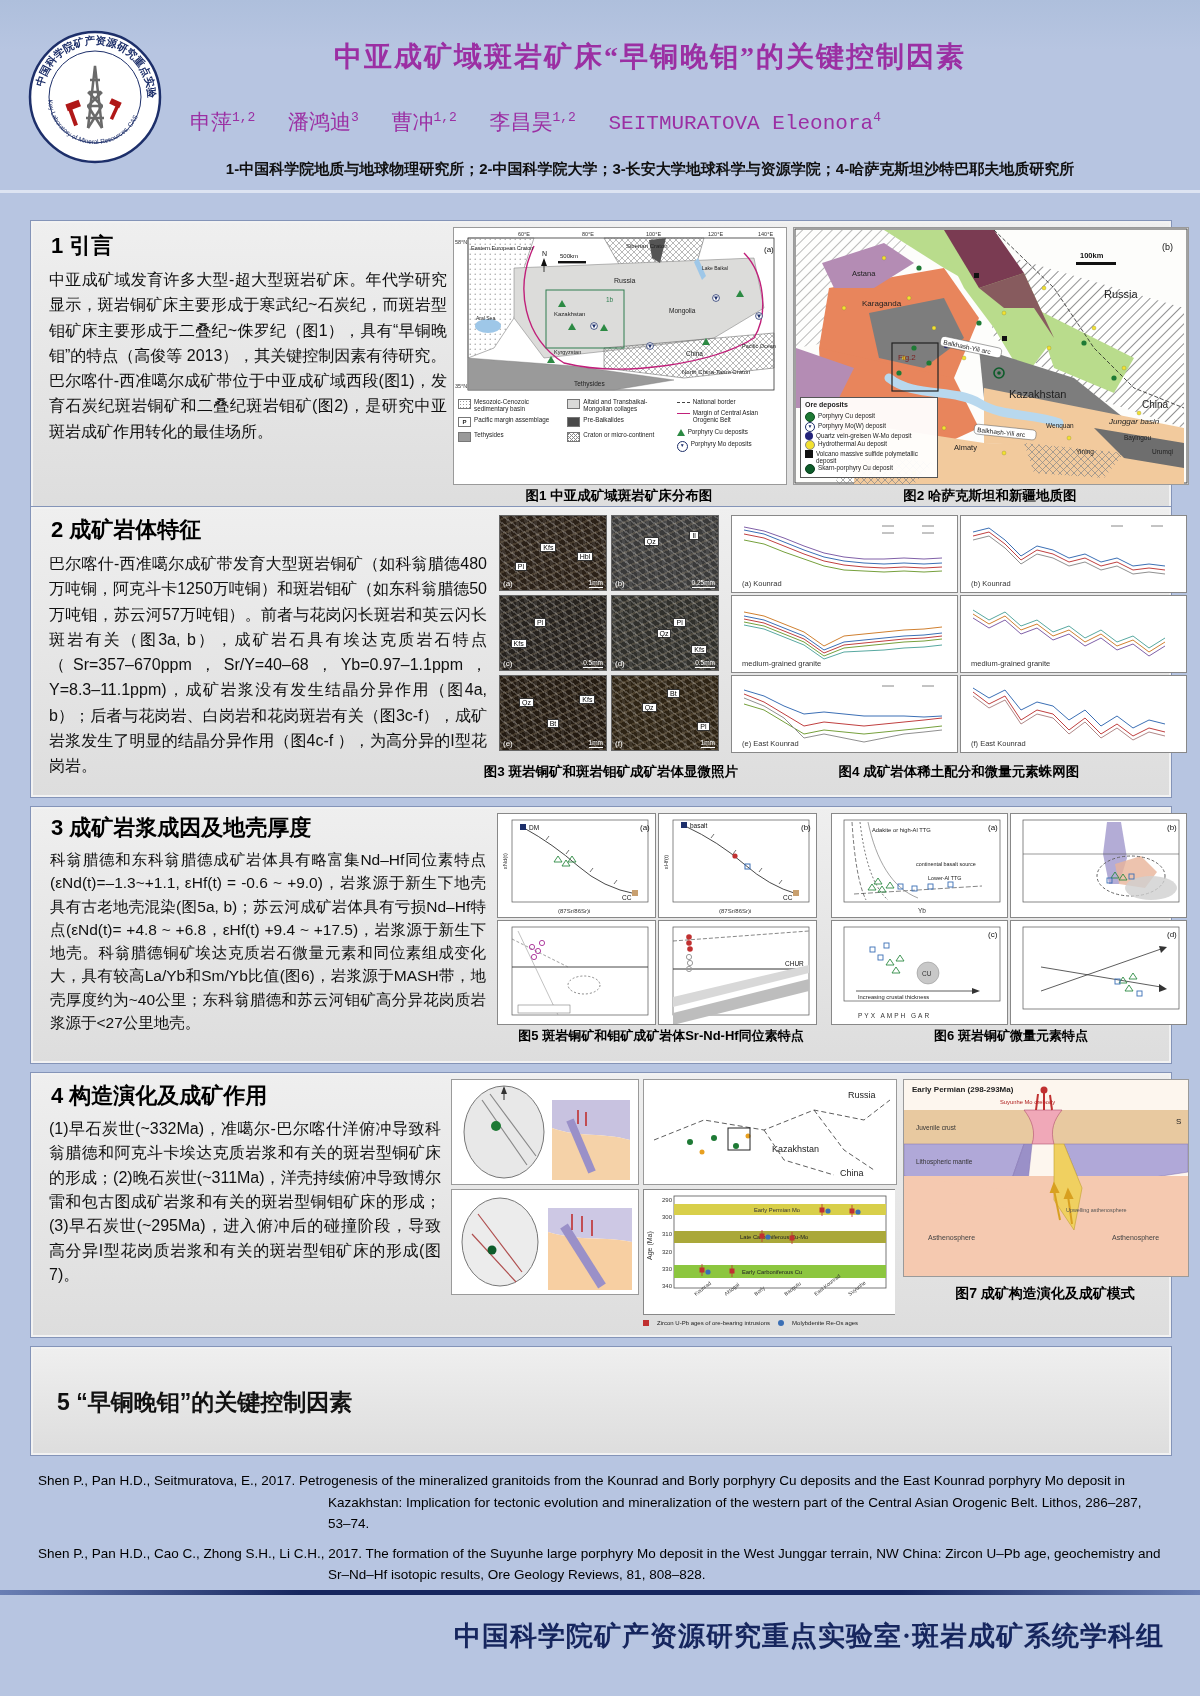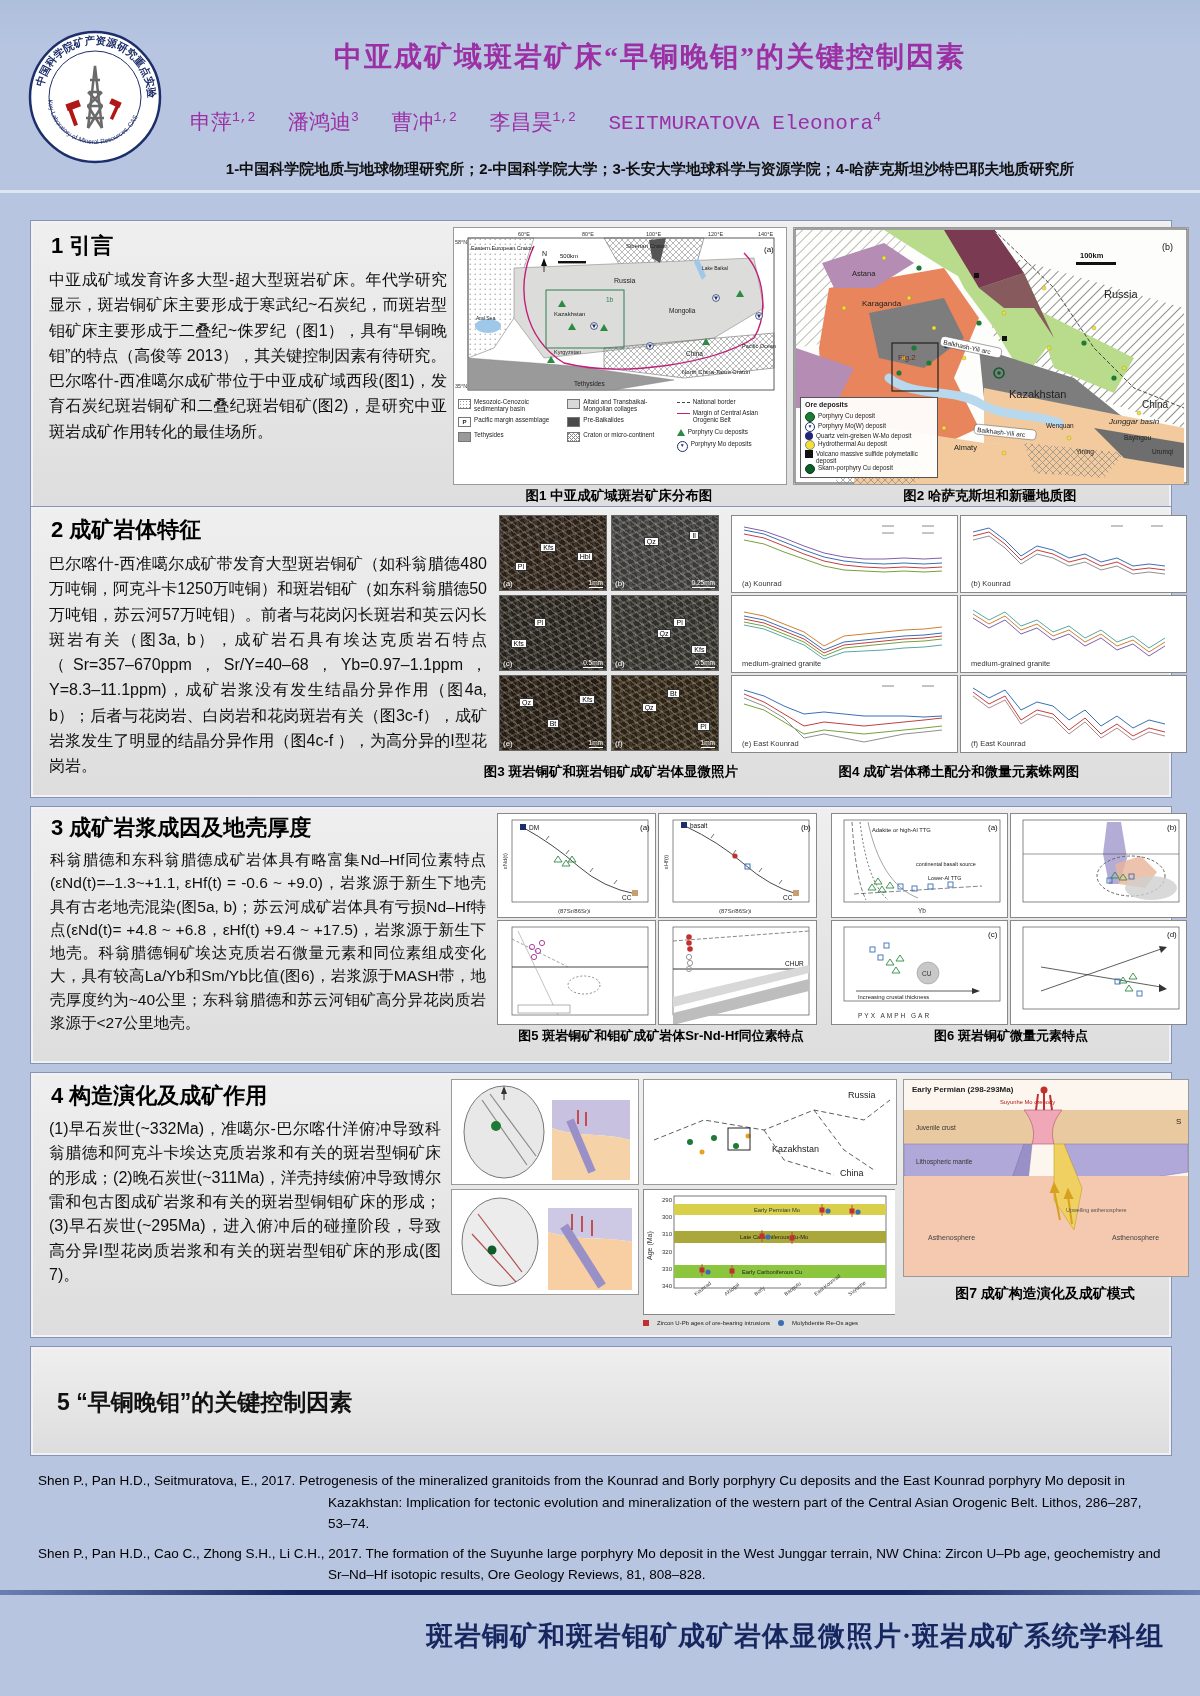--- a/index.html
+++ b/index.html
@@ -820,15 +820,15 @@
   <div class="sec" style="top:1346px;height:108px;">
     <div class="s5h">5 “早铜晚钼”的关键控制因素</div>
   </div>
 
   <div class="refs">
     <p>Shen P., Pan H.D., Seitmuratova, E., 2017. Petrogenesis of the mineralized granitoids from the Kounrad and Borly porphyry Cu deposits and the East Kounrad porphyry Mo deposit in Kazakhstan: Implication for  tectonic evolution and mineralization of the western part of the Central Asian Orogenic Belt. Lithos, 286–287, 53–74.</p>
     <p>Shen P., Pan H.D., Cao C., Zhong S.H., Li C.H., 2017. The formation of the Suyunhe large porphyry Mo deposit in the West Junggar terrain, NW China: Zircon U–Pb age, geochemistry and Sr–Nd–Hf isotopic results, Ore Geology Reviews, 81, 808–828.</p>
   </div>
 
   <div class="rule"></div>
-  <div class="footer">斑岩铜矿和斑岩钼矿成矿岩体显微照片·斑岩成矿系统学科组</div>
+  <div class="footer">中国科学院矿产资源研究重点实验室·斑岩成矿系统学科组</div>
 
 </div>
 
 </body></html>

